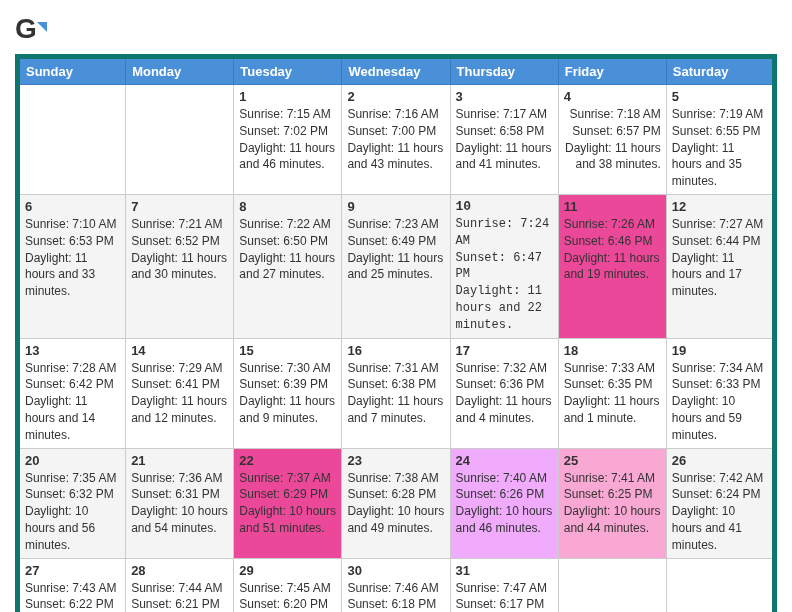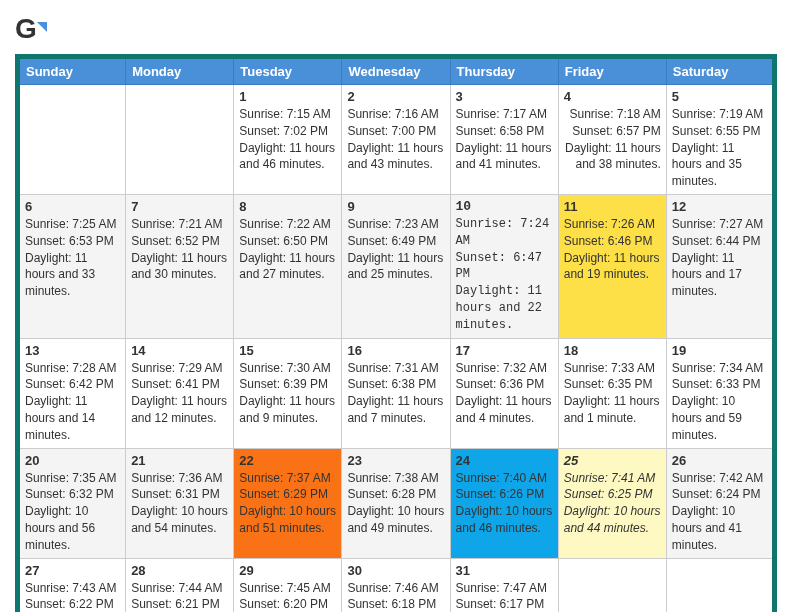--- a/index.html
+++ b/index.html
@@ -156,21 +156,21 @@
         <td style="background: rgb(255, 255, 255);">
           <span class="day-number">5</span>
           <div class="day-info" style="white-space: pre-line;">Sunrise: 7:19 AM
 Sunset: 6:55 PM
 Daylight: 11 hours and 35 minutes.</div>
         </td>
       </tr>
       <tr>
         <td style="background: rgb(244, 244, 244);">
           <span class="day-number">6</span>
-          <div class="day-info" style="white-space: pre-line;">Sunrise: 7:25 AM
+          <div class="day-info" style="white-space: pre-line;">Sunrise: 7:10 AM
 Sunset: 6:53 PM
 Daylight: 11 hours and 33 minutes.</div>
         </td>
         <td style="background: rgb(244, 244, 244);">
           <span class="day-number">7</span>
           <div class="day-info" style="white-space: pre-line;">Sunrise: 7:21 AM
 Sunset: 6:52 PM
 Daylight: 11 hours and 30 minutes.</div>
         </td>
         <td style="background: rgb(244, 244, 244);">
@@ -184,21 +184,21 @@
           <div class="day-info" style="white-space: pre-line;">Sunrise: 7:23 AM
 Sunset: 6:49 PM
 Daylight: 11 hours and 25 minutes.</div>
         </td>
         <td style="background: rgb(244, 244, 244); font-family: Liberation Mono, monospace;">
           <span class="day-number">10</span>
           <div class="day-info" style="white-space: pre-line;">Sunrise: 7:24 AM
 Sunset: 6:47 PM
 Daylight: 11 hours and 22 minutes.</div>
         </td>
-        <td style="background: #fde047;">
+        <td style="background: #ec4899;">
           <span class="day-number">11</span>
           <div class="day-info" style="white-space: pre-line;">Sunrise: 7:26 AM
 Sunset: 6:46 PM
 Daylight: 11 hours and 19 minutes.</div>
         </td>
         <td style="background: rgb(244, 244, 244);">
           <span class="day-number">12</span>
           <div class="day-info" style="white-space: pre-line;">Sunrise: 7:27 AM
 Sunset: 6:44 PM
 Daylight: 11 hours and 17 minutes.</div>
@@ -254,39 +254,39 @@
           <div class="day-info" style="white-space: pre-line;">Sunrise: 7:35 AM
 Sunset: 6:32 PM
 Daylight: 10 hours and 56 minutes.</div>
         </td>
         <td style="background: rgb(244, 244, 244);">
           <span class="day-number">21</span>
           <div class="day-info" style="white-space: pre-line;">Sunrise: 7:36 AM
 Sunset: 6:31 PM
 Daylight: 10 hours and 54 minutes.</div>
         </td>
-        <td style="background: #f97316;">
+        <td style="background: #ec4899;">
           <span class="day-number">22</span>
           <div class="day-info" style="white-space: pre-line;">Sunrise: 7:37 AM
 Sunset: 6:29 PM
 Daylight: 10 hours and 51 minutes.</div>
         </td>
         <td style="background: rgb(244, 244, 244);">
           <span class="day-number">23</span>
           <div class="day-info" style="white-space: pre-line;">Sunrise: 7:38 AM
 Sunset: 6:28 PM
 Daylight: 10 hours and 49 minutes.</div>
         </td>
-        <td style="background: #0ea5e9;">
+        <td style="background: #f0abfc;">
           <span class="day-number">24</span>
           <div class="day-info" style="white-space: pre-line;">Sunrise: 7:40 AM
 Sunset: 6:26 PM
 Daylight: 10 hours and 46 minutes.</div>
         </td>
-        <td style="background: #fef9c3; font-style: italic;">
+        <td style="background: #f9a8d4;">
           <span class="day-number">25</span>
           <div class="day-info" style="white-space: pre-line;">Sunrise: 7:41 AM
 Sunset: 6:25 PM
 Daylight: 10 hours and 44 minutes.</div>
         </td>
         <td style="background: rgb(244, 244, 244);">
           <span class="day-number">26</span>
           <div class="day-info" style="white-space: pre-line;">Sunrise: 7:42 AM
 Sunset: 6:24 PM
 Daylight: 10 hours and 41 minutes.</div>

